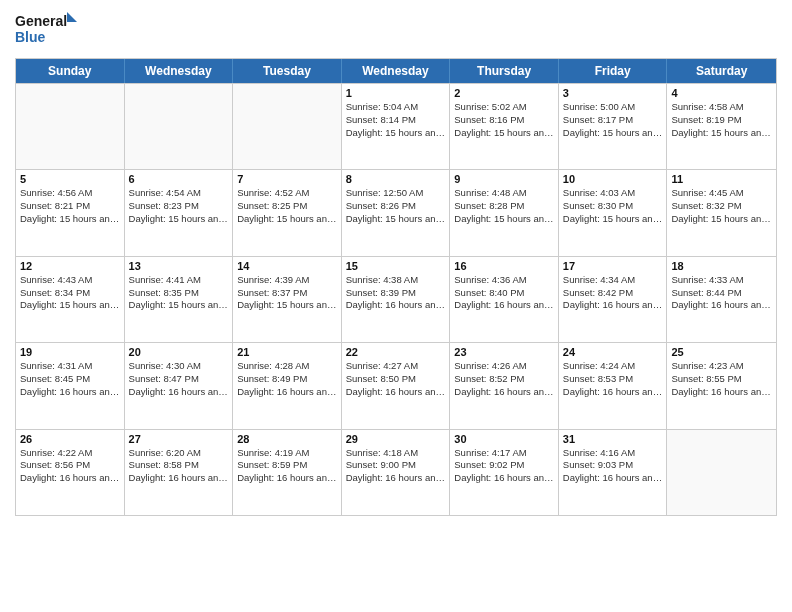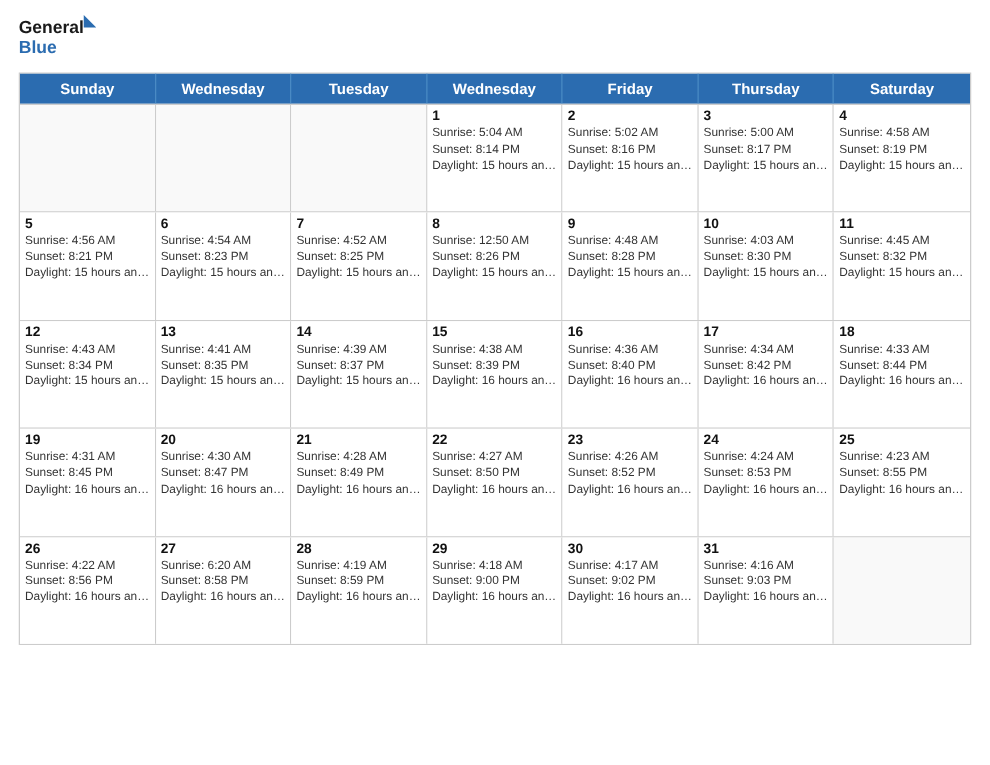--- a/index.html
+++ b/index.html
@@ -113,22 +113,22 @@
       <div class="location-title"></div>
     </div>
   </div>
 
   <div class="calendar">
     <div class="cal-header">
     <div class="cal-header-cell">Sunday</div>
         <div class="cal-header-cell">Wednesday</div>
         <div class="cal-header-cell">Tuesday</div>
         <div class="cal-header-cell">Wednesday</div>
+        <div class="cal-header-cell">Thursday</div>
         <div class="cal-header-cell">Friday</div>
-        <div class="cal-header-cell">Thursday</div>
         <div class="cal-header-cell">Saturday</div>
       </div>
     <div class="cal-body">
     <div class="cal-row">
           <div class="cal-cell empty"></div>
           <div class="cal-cell empty"></div>
           <div class="cal-cell empty"></div>
           <div class="cal-cell">
             <div class="day-num">1</div>
             <div class="cell-line">Sunrise: 5:04 AM</div>

